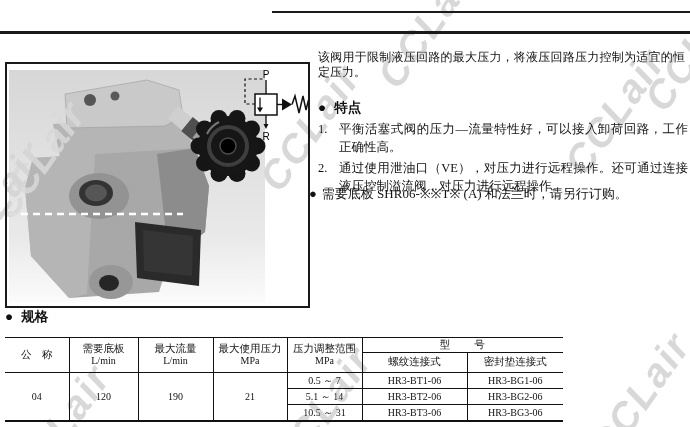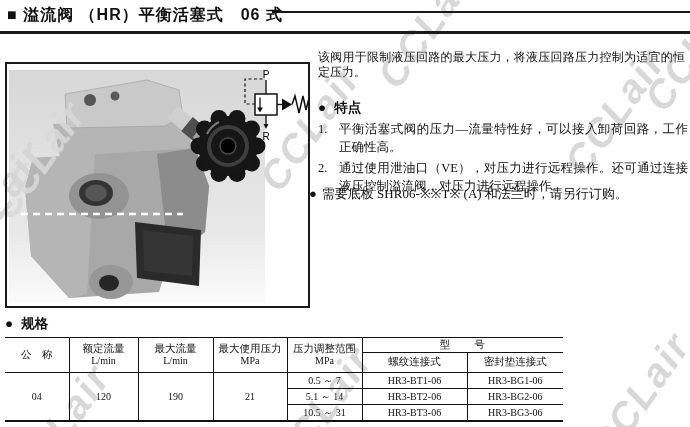--- a/index.html
+++ b/index.html
@@ -29,21 +29,21 @@
   .sec-head{font-family:Liberation Mono, monospace;font-weight:bold;font-size:13.5px;}
   .features-head{position:absolute;left:318px;top:99px;z-index:1;}
   .features-list{position:absolute;left:318px;top:120px;width:370px;z-index:1;}
   .feat-item{display:flex;font-size:12.5px;line-height:18px;margin-bottom:3px;}
   .feat-item .num{flex:0 0 21px;}
   .feat-item .txt{flex:1;text-align:justify;}
   .order-note{position:absolute;left:309px;top:184px;width:370px;font-size:13px;z-index:1;}
   .order-note .blt{margin-right:5px;}
 
   
-  .specs-head{position:absolute;left:5px;top:315px;z-index:1;}
+  .specs-head{position:absolute;left:5px;top:308px;z-index:1;}
   .spec-table{position:absolute;left:5px;top:337px;width:558px;border-collapse:collapse;
               font-size:10.5px;line-height:1.15;text-align:center;z-index:1;
               border-top:1.6px solid #111;border-bottom:2.2px solid #111;}
   .spec-table th,.spec-table td{border:1px solid #111;padding:0 2px;vertical-align:middle;
               font-weight:normal;}
   .spec-table th{border-bottom-width:1.6px;}
   .spec-table th.model{border-bottom-width:1px;letter-spacing:1px;text-align:center;}
   .spec-table .no-l{border-left:none;}
   .spec-table .no-r{border-right:none;}
   .spec-table tr.hr1{height:15px;}
@@ -58,24 +58,20 @@
 
   <span class="wm" style="left: 428px; top: 25px; color: rgb(212, 212, 212);">CCLair</span>
   <span class="wm" style="left: 695px; top: 48px; color: rgb(212, 212, 212);">CCLair</span>
   <span class="wm" style="left: 615px; top: 112px; color: rgb(212, 212, 212);">CCLair</span>
   <span class="wm" style="left: 310px; top: 128px; color: rgb(212, 212, 212);">CCLair</span>
   <span class="wm" style="left: -5px; top: 205px; color: rgb(212, 212, 212);">CCLair</span>
   <span class="wm" style="left: 60px; top: 428px; color: rgb(212, 212, 212);">CCLair</span>
   <span class="wm" style="left: 322px; top: 410px; color: rgb(212, 212, 212);">CCLair</span>
   <span class="wm" style="left: 640px; top: 396px; color: rgb(212, 212, 212);">CCLair</span>
 
-  <div class="title">
-    <span>■</span>
-    <span>溢流阀 （HR）平衡活塞式　06 式</span>
-  </div>
   <div class="rule-thin"></div>
   <div class="rule-thick"></div>
 
   <div class="photo-box">
     <svg width="301" height="242" viewBox="0 0 301 242">
       <defs>
         <linearGradient id="gbg" x1="0" y1="0" x2="0" y2="1">
           <stop offset="0" stop-color="#d7d7d7"></stop>
             <stop offset="0.72" stop-color="#e9e9e9"></stop>
             <stop offset="1" stop-color="#fbfbfb"></stop>
@@ -175,21 +171,21 @@
         <col style="width:75px">
         <col style="width:74px">
       <col style="width:75px">
         <col style="width:105px">
         <col style="width:96px">
     </colgroup>
     <tbody>
         <tr class="hr1">
       <th rowspan="2" class="no-l">公　称</th>
       <th rowspan="2">
-        <div>额定流量</div>
+        <div>需要底板</div>
             <div class="u">L/min</div>
       </th>
       <th rowspan="2">
         <div>最大流量</div>
             <div class="u">L/min</div>
       </th>
       <th rowspan="2">
         <div>最大使用压力</div>
             <div class="u">MPa</div>
       </th>

